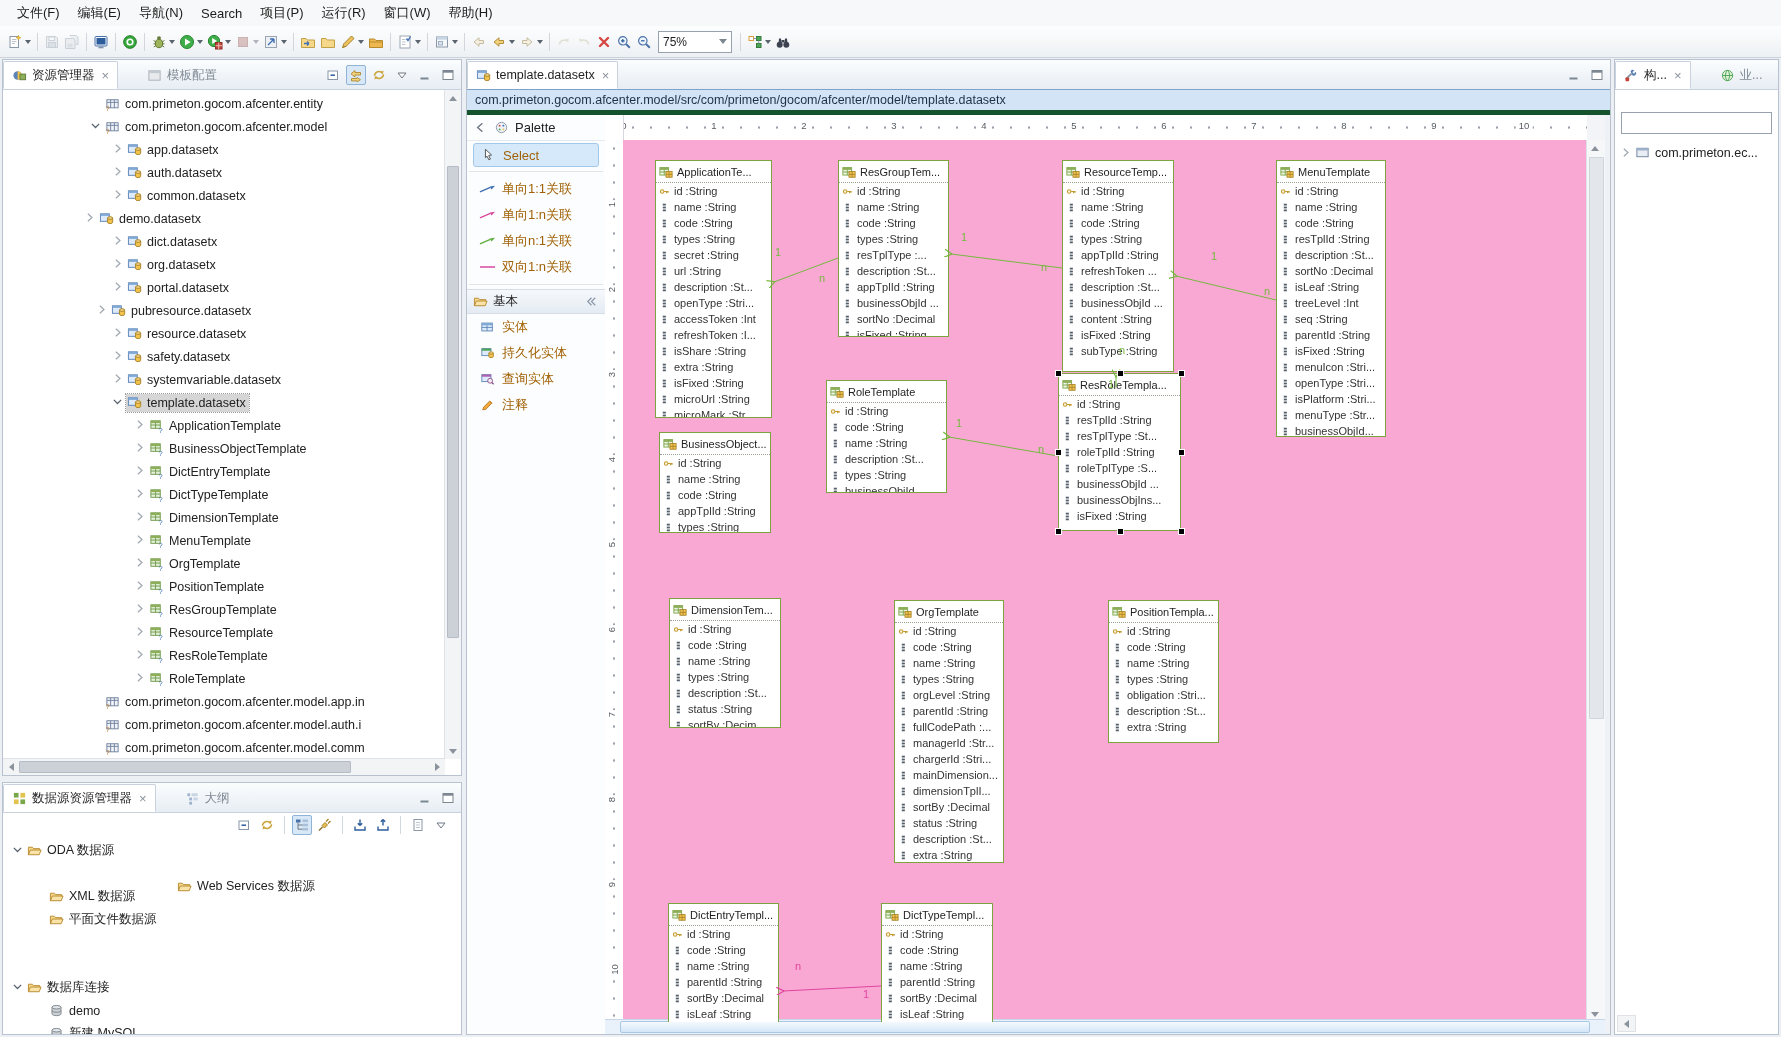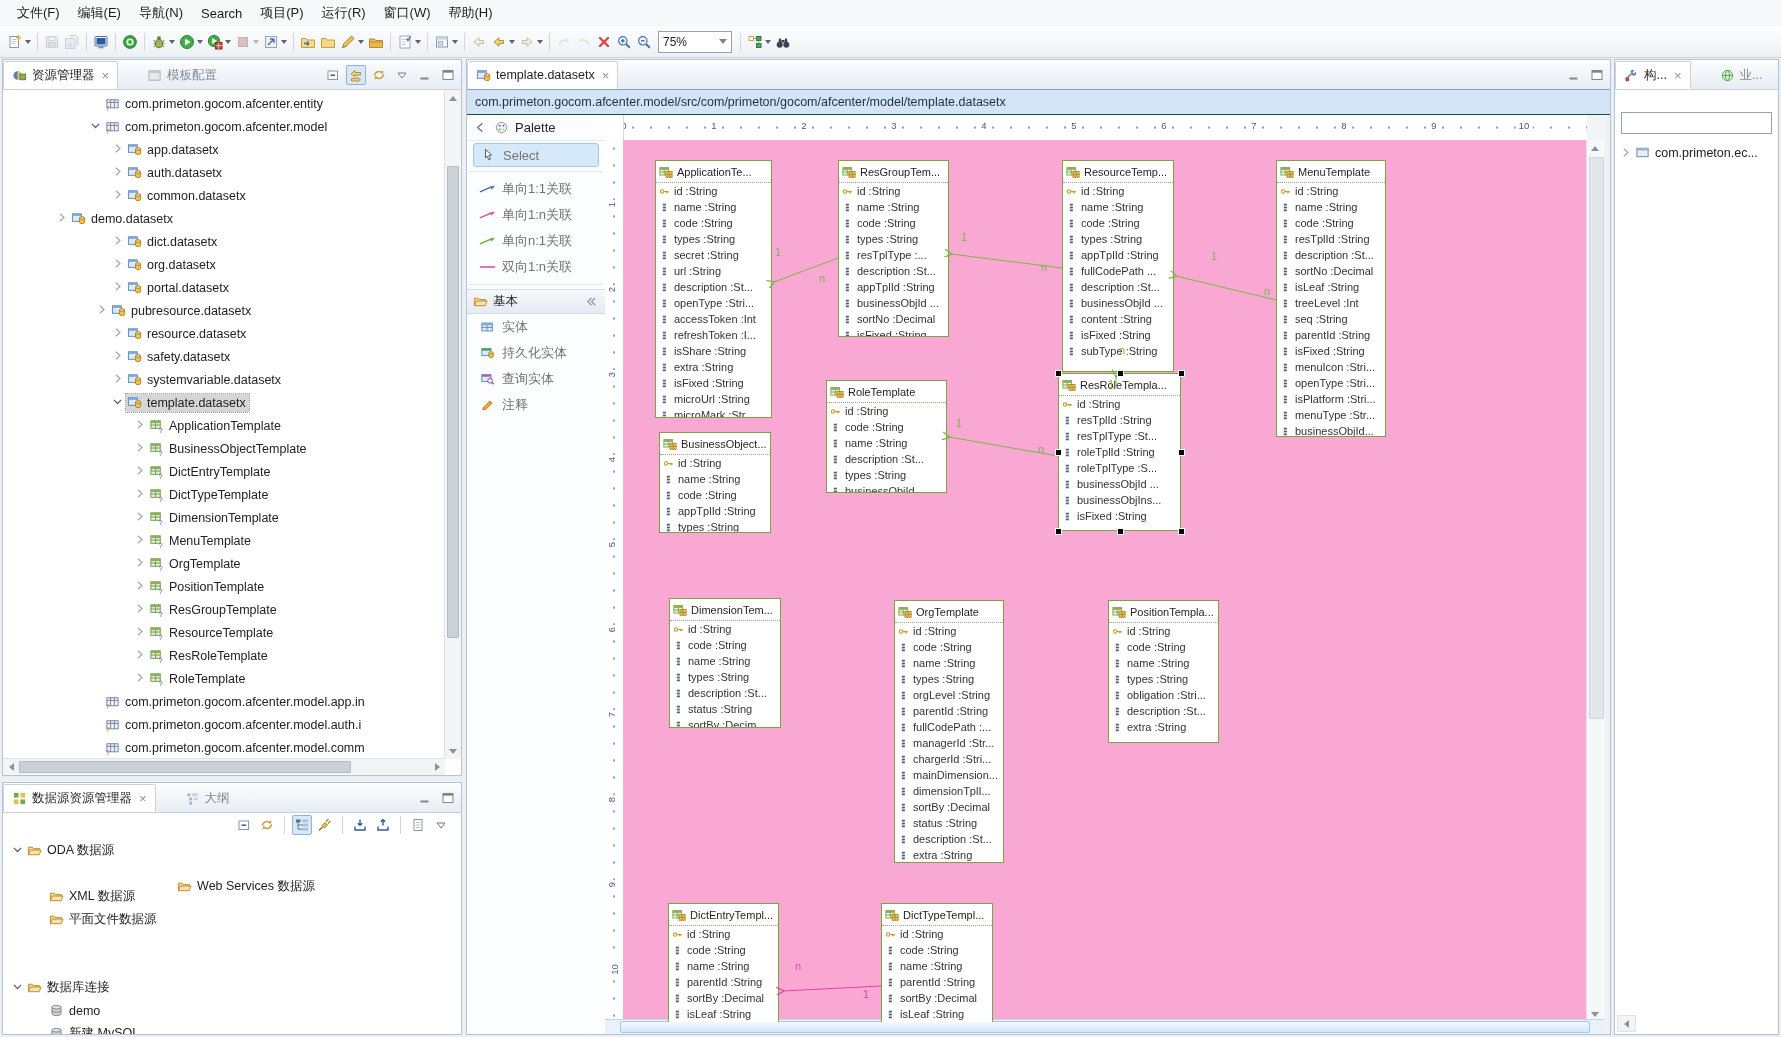--- a/index.html
+++ b/index.html
@@ -69,26 +69,26 @@
 
   
   #datasource{left:2px;top:782px;width:460px;height:253px;}
   #ds-toolbar{position:absolute;top:30px;left:0;right:0;height:24px;display:flex;align-items:center;
               justify-content:flex-end;gap:3px;padding-right:10px;}
   #ds-tree{position:absolute;top:56px;left:4px;right:0;bottom:0;overflow:hidden;}
 
   
   #editor{left:466px;top:59px;width:1145px;height:976px;background:#f2f4f7;}
   #breadcrumb{position:absolute;left:0;top:29px;right:0;height:26px;background:#d3e4f7;
-              border-bottom:1px solid #14532d;box-shadow:inset 0 1px 0 #7fa3c8;display:flex;
+              border-bottom:5px solid #14532d;box-shadow:inset 0 1px 0 #7fa3c8;display:flex;
               align-items:center;padding:0 8px;font-size:12.5px;color:#1d3146;box-sizing:border-box;}
   #palette{position:absolute;left:0;top:55px;width:138px;bottom:0;background:#fcfdfe;border-right:1px solid #ec4899;}
   .pal-head{height:25px;display:flex;align-items:center;gap:6px;padding:0 6px;font-size:13px;color:#222;
             border-bottom:1px solid #e4e9ef;}
-  .pal-item{display:flex;align-items:center;gap:6px;height:26px;padding-left:12px;font-size:13px;color:#737373;}
+  .pal-item{display:flex;align-items:center;gap:6px;height:26px;padding-left:12px;font-size:13px;color:#a16207;}
   .pal-item .icon svg{width:17px;height:14px;}
   .pal-item.selected{background:#d5e9fb;border:1px solid #a3c9ea;border-radius:3px;margin:2px 6px;
                      padding-left:6px;height:22px;}
   .pal-sep{border-top:1px solid #e0e5eb;margin:4px 2px;}
   .pal-group{height:23px;background:linear-gradient(#f6f9fc,#e4ebf3);border-top:1px solid #d5dde6;
              border-bottom:1px solid #d5dde6;display:flex;align-items:center;gap:5px;padding:0 6px;
              font-size:12.5px;color:#222;margin-top:4px;}
   .pal-group .pin{margin-left:auto;}
   .pal-group .icon svg,.pal-head .icon svg{width:15px;height:15px;}
 
@@ -549,21 +549,21 @@
               <svg viewBox="0 0 16 16">
                 <rect x="1.5" y="3" width="9.5" height="8" fill="#dceafc" stroke="#5b83b5"></rect>
                 <rect x="1.5" y="3" width="9.5" height="2.2" fill="#7fa8d4"></rect>
                 <path d="M9 7.5v4.5a2.8 1.4 0 0 0 5.6 0V7.5" fill="#f2c24b" stroke="#a8842c"></path>
                 <ellipse cx="11.8" cy="7.5" rx="2.8" ry="1.4" fill="#f6d88a" stroke="#a8842c"></ellipse>
               </svg>
             </span>
             <span class="lbl">common.datasetx</span>
           </span>
         </div>
-        <div class="trow" style="height: 23px; padding-left: 52px;">
+        <div class="trow" style="height: 23px; padding-left: 80px;">
           <span class="chev">
             <svg viewBox="0 0 16 16">
               <path d="M6 3.5 11 8l-5 4.5" fill="none" stroke="#a2aab2" stroke-width="1.6"></path>
             </svg>
           </span>
           <span class="lblwrap">
             <span class="ticon">
               <svg viewBox="0 0 16 16">
                 <rect x="1.5" y="3" width="9.5" height="8" fill="#dceafc" stroke="#5b83b5"></rect>
                 <rect x="1.5" y="3" width="9.5" height="2.2" fill="#7fa8d4"></rect>
@@ -1866,21 +1866,21 @@
             <span>appTplId :String</span>
           </div>
           <div class="erow">
             <span class="icon">
               <svg viewBox="0 0 16 16">
                 <rect x="5.5" y="2.5" width="4.5" height="2.6" fill="#555f6a"></rect>
                 <rect x="5.5" y="6.7" width="4.5" height="2.6" fill="#555f6a"></rect>
                 <rect x="5.5" y="10.9" width="4.5" height="2.6" fill="#555f6a"></rect>
               </svg>
             </span>
-            <span>fullCodePath ...</span>
+            <span>refreshToken ...</span>
           </div>
           <div class="erow">
             <span class="icon">
               <svg viewBox="0 0 16 16">
                 <rect x="5.5" y="2.5" width="4.5" height="2.6" fill="#555f6a"></rect>
                 <rect x="5.5" y="6.7" width="4.5" height="2.6" fill="#555f6a"></rect>
                 <rect x="5.5" y="10.9" width="4.5" height="2.6" fill="#555f6a"></rect>
               </svg>
             </span>
             <span>description :St...</span>

